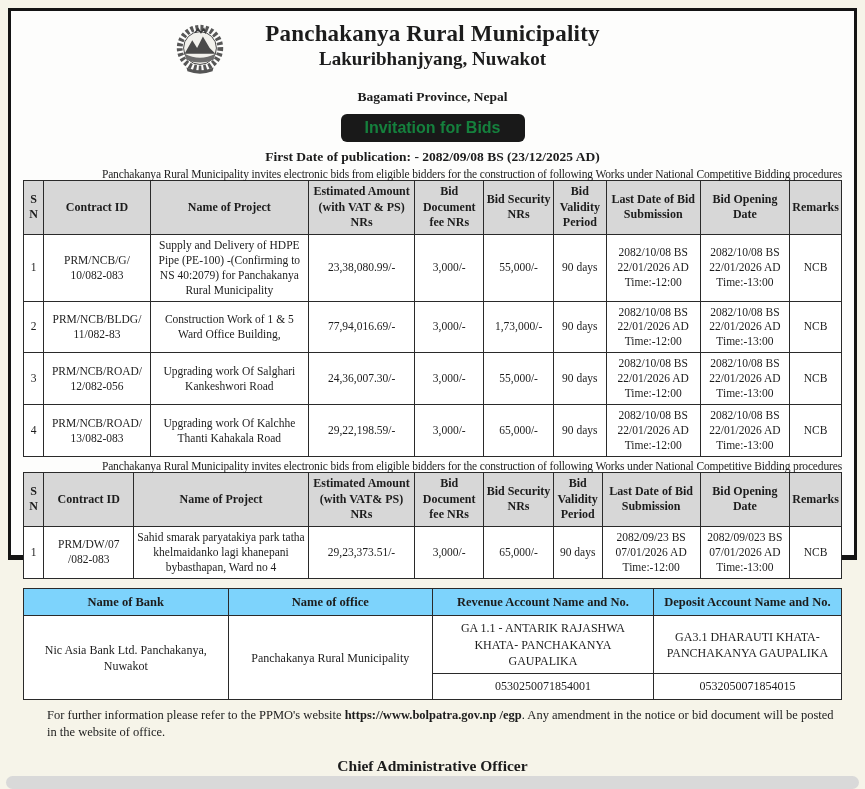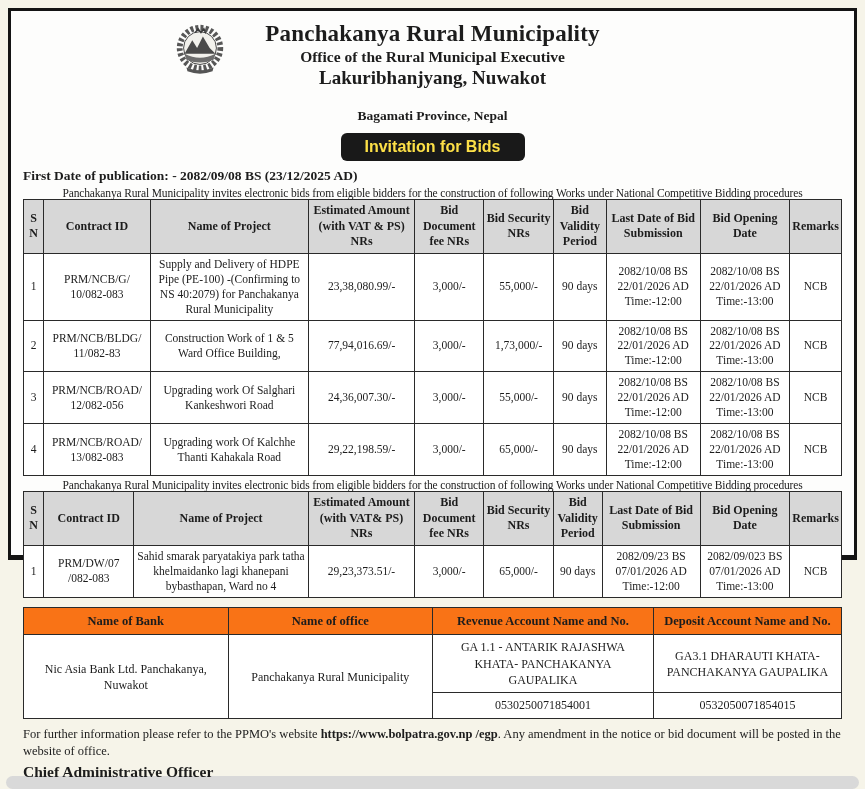--- a/index.html
+++ b/index.html
@@ -25,69 +25,68 @@
   }
   
   .hdr { position:relative; text-align:center; padding-top:4px; }
   .logo { position:absolute; left:148px; top:4px; width:58px; height:58px; }
   .org { font-size:23px; font-weight:bold; letter-spacing:.2px; }
   .office { font-size:15.5px; font-weight:bold; margin-top:1px; }
   .loc  { font-size:19px; font-weight:bold; margin-top:1px; }
   .prov { font-size:13.5px; font-weight:bold; margin-top:19px; }
   .badge {
     display:inline-block; margin-top:9px;
-    background:#191919; color:#fde047;
+    background:#191919; color:#15803d;
     font-family:"Liberation Sans", sans-serif; font-weight:bold; font-size:16px;
     padding:5px 24px; border-radius:6px;
   }
-  .publine { font-weight:bold; font-size:13.5px; margin-top:7px; }
-  .intro { text-align:center; font-size:11.5px; letter-spacing:-0.15px; white-space:nowrap; margin-top:3px; }
+  .publine { text-align:center; font-weight:bold; font-size:13.5px; margin-top:7px; }
+  .intro { text-align:right; font-size:11.5px; letter-spacing:-0.15px; white-space:nowrap; margin-top:3px; }
   
   table.bids { width:100%; border-collapse:collapse; }
   table.bids th, table.bids td {
     border:1px solid #2a2a2a; text-align:center; vertical-align:middle;
     padding:3px 2px; line-height:1.3;
   }
   table.bids { border:1.5px solid #141414; }
   table.bids th { background:#d7d7d7; font-size:12px; font-weight:bold; }
   table.bids td { font-size:11.5px; background:#fff; }
   
   table.bank { width:100%; border-collapse:collapse; margin-top:9px; border:1.5px solid #141414; }
   table.bank th, table.bank td {
     border:1px solid #2a2a2a; text-align:center; vertical-align:middle; line-height:1.35;
   }
-  table.bank th { background:#f97316; font-size:12.5px; font-weight:bold; padding:5px 9px;margin-top:28px; }
+  table.bank th { background:#7dd3fc; font-size:12.5px; font-weight:bold; padding:5px 9px;margin-top:28px; }
   table.bank td { font-size:12px; background:#fff; padding:4px 6px; }
   td.acct-name { height:44px; }
   td.acct-no { height:26px; }
   
-  .footnote { font-size:12.5px; margin-top:7px; line-height:1.35; text-align:left; }
+  .footnote { font-size:12.5px; margin-top:7px; line-height:1.35; text-align:left;margin-left:24px; }
   .footnote b { font-weight:bold; }
-  .signer { text-align:left; font-weight:bold; font-size:15.5px; margin-top:3px; }
+  .signer { text-align:center; font-weight:bold; font-size:15.5px; margin-top:16px; }
 </style>
 </head>
 <body>
 
 <div class="doc">
 
   <div class="hdr">
     <span class="logo">
       <svg viewBox="0 0 60 60" width="58" height="58">
         <g fill="none" stroke="#3a3a3a" stroke-width="2">
           <circle cx="30" cy="28" r="21" stroke-dasharray="3 2.2" stroke-width="6" opacity="0.85"></circle>
         </g>
         <circle cx="30" cy="28" r="17" fill="#f2f1ec" stroke="#444" stroke-width="1"></circle>
         <path d="M14 34 L22 20 L27 28 L33 16 L40 28 L46 34 Z" fill="#4a4a4a"></path>
         <path d="M14 34 Q30 42 46 34 L44 40 Q30 46 16 40 Z" fill="#6d6d6d"></path>
         <path d="M25 12 L28 8 L31 12 L34 8 L36 13" fill="none" stroke="#3a3a3a" stroke-width="1.5"></path>
         <path d="M16 48 Q30 54 44 48 L43 52 Q30 57 17 52 Z" fill="#555"></path>
       </svg>
     </span>
     <div class="org">Panchakanya Rural Municipality</div>
-    <div class="office">Office of the Rural Municipal Executive</div>
     <div class="loc">Lakuribhanjyang, Nuwakot</div>
     <div class="prov">Bagamati Province, Nepal</div>
     <div><span class="badge">Invitation for Bids</span></div>
   </div>
 
   <div class="publine">First Date of publication: - 2082/09/08 BS (23/12/2025 AD)</div>
   <div class="intro">Panchakanya Rural Municipality invites electronic bids from eligible bidders for the construction of following Works under National Competitive Bidding procedures</div>
 
   <table class="bids">
     <colgroup>

